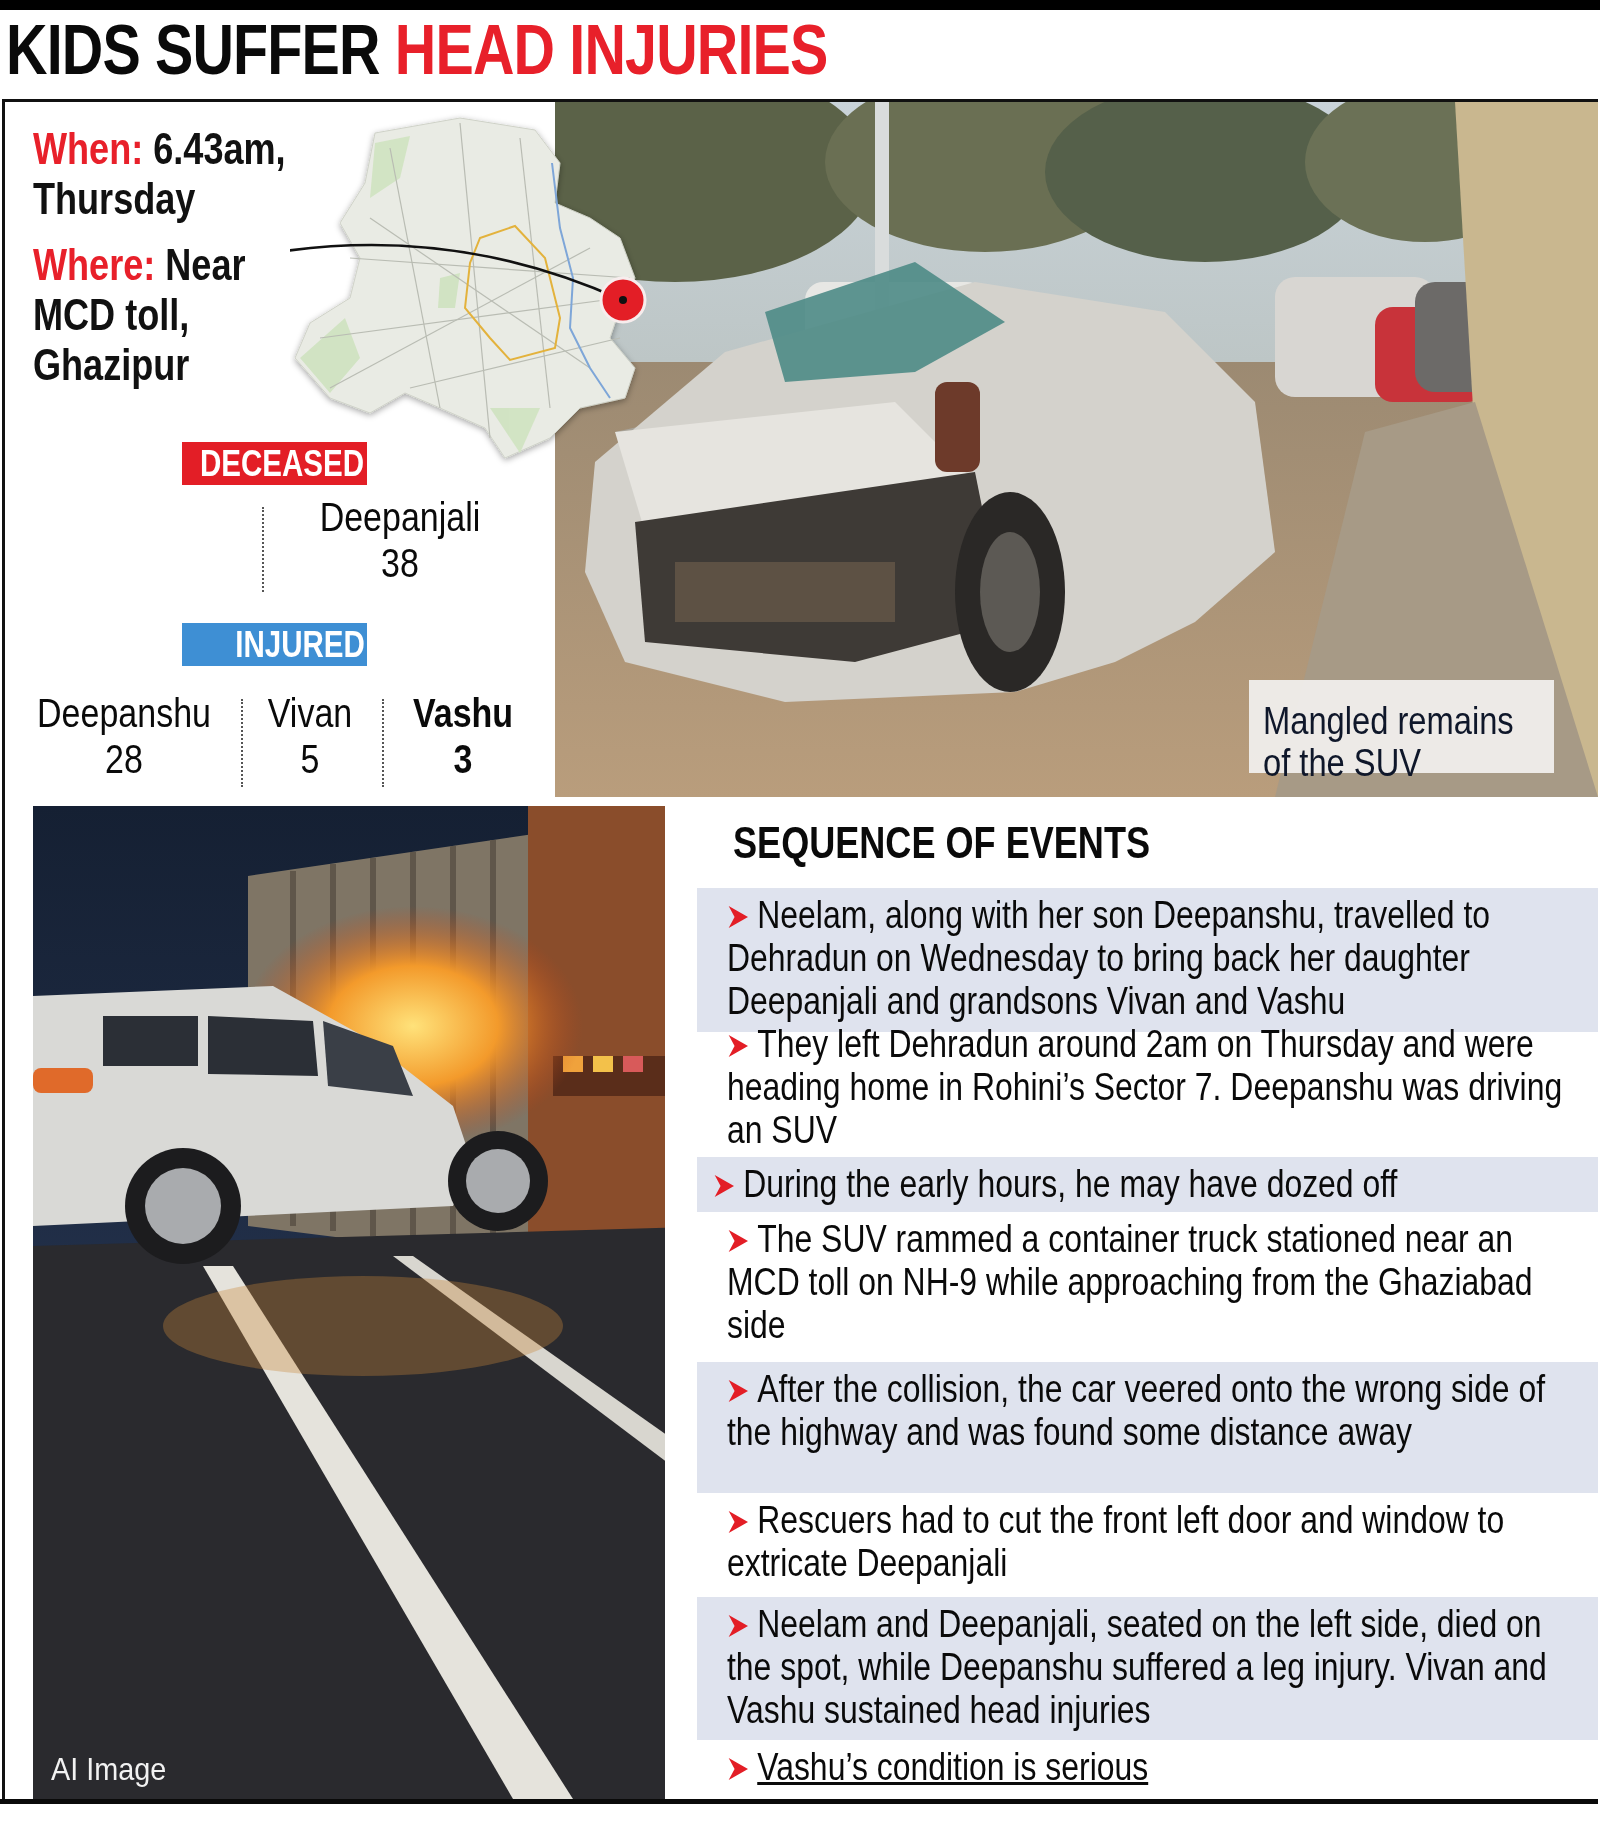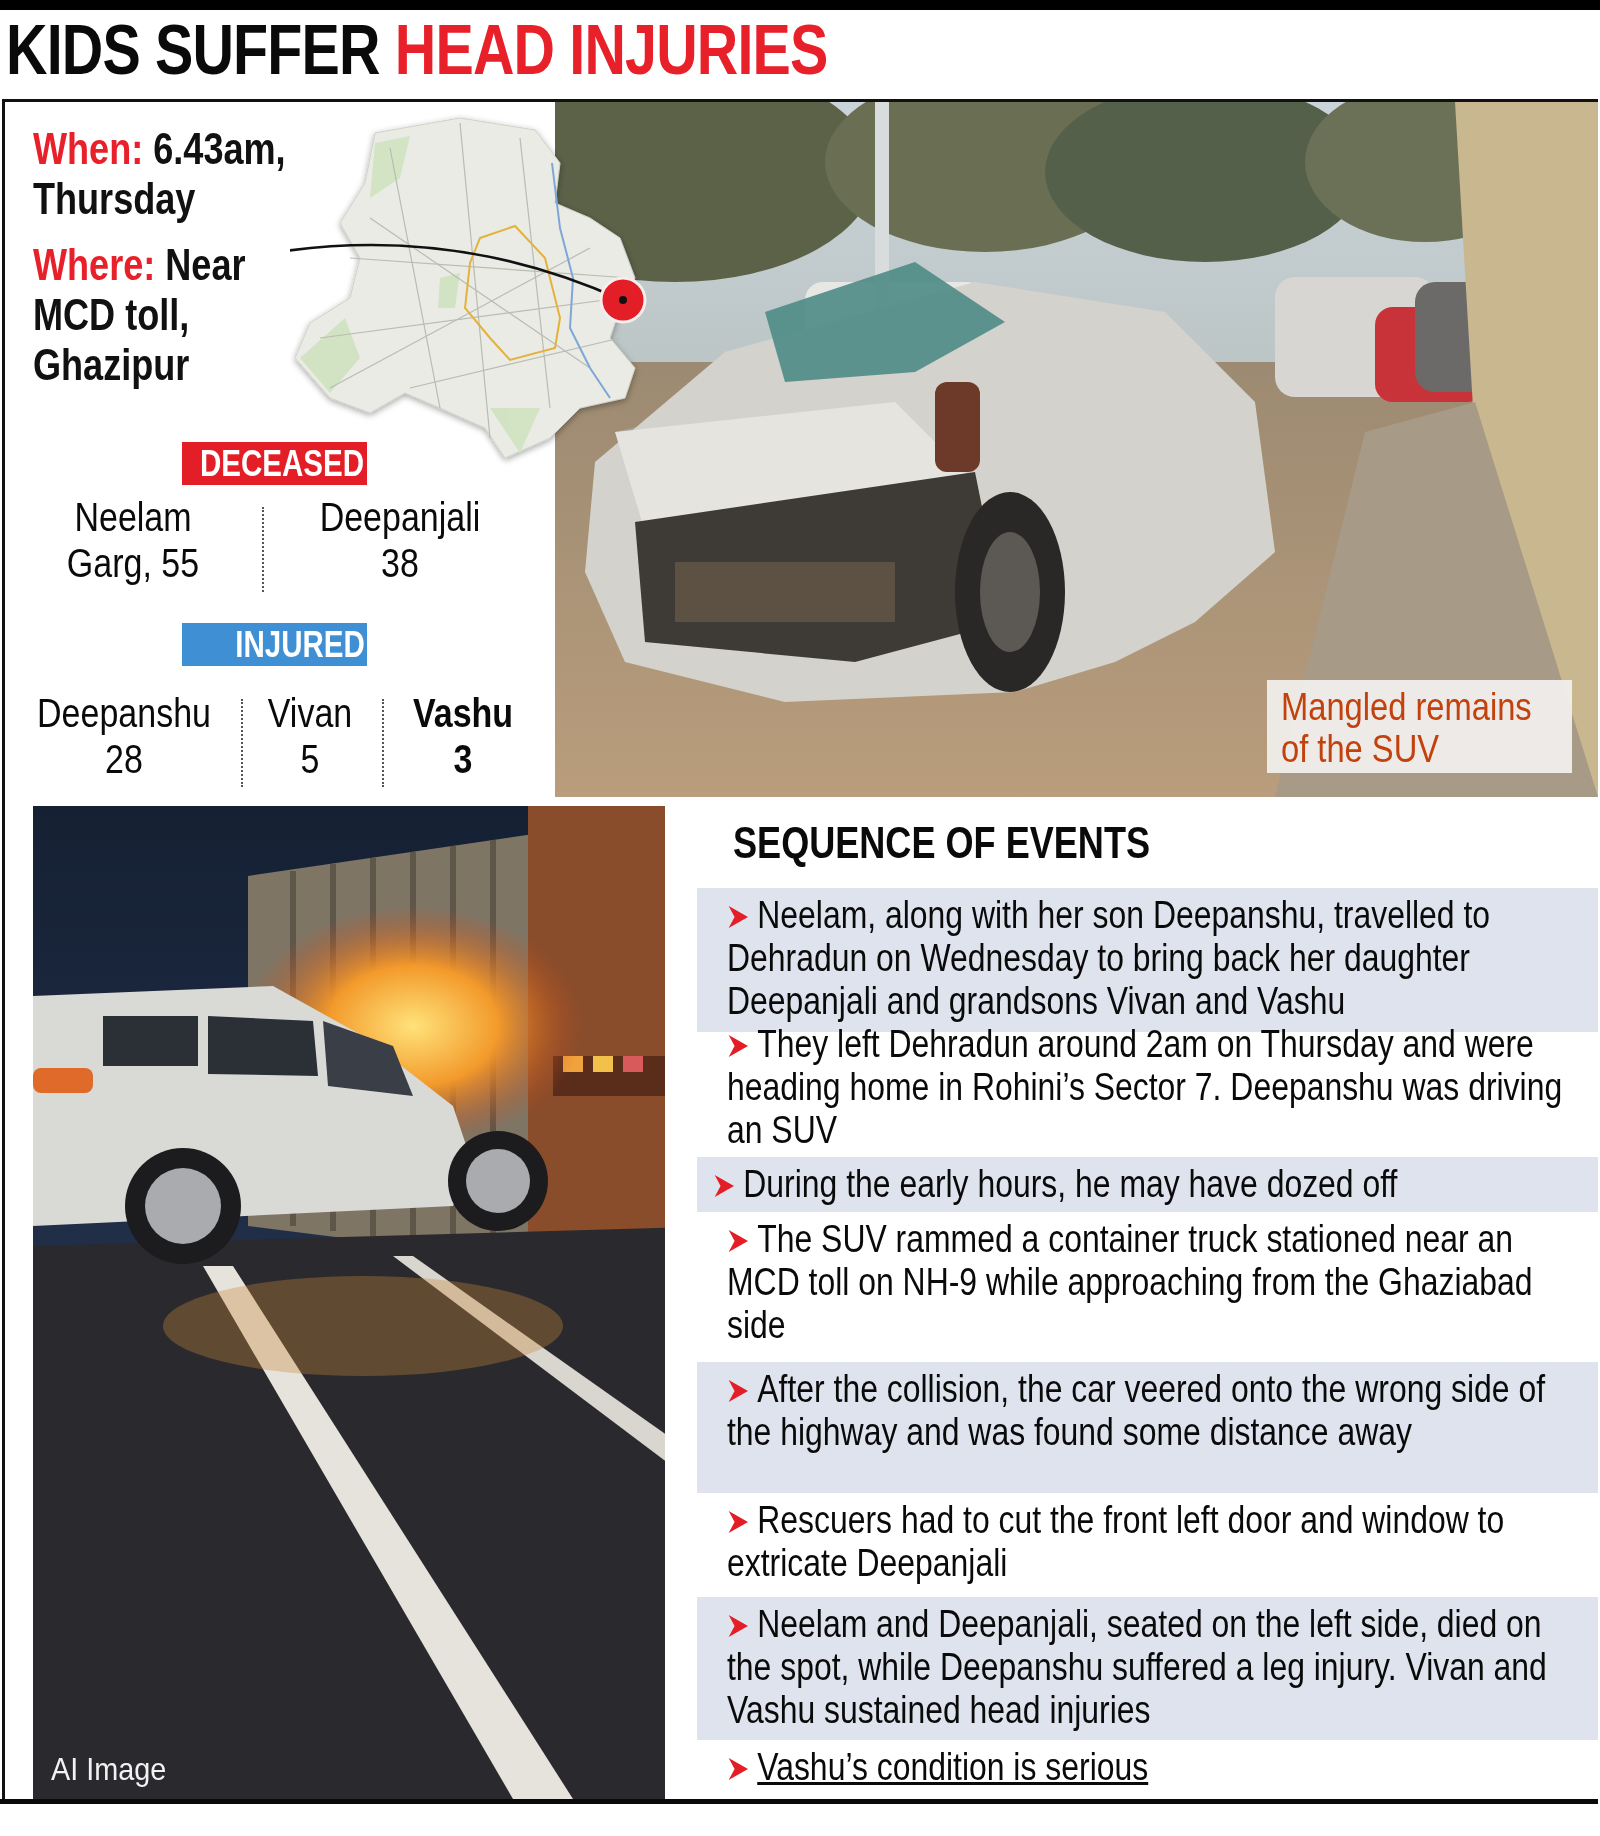--- a/index.html
+++ b/index.html
@@ -34,21 +34,21 @@
 
   .names { position: absolute; font-size: 40px; line-height: 46px; text-align: center; color: #0a0a0a; }
   .names span { display: block; transform: scaleX(0.85); }
   .dotted { position: absolute; width: 0; border-left: 2px dotted #555; }
 
   
   .map { position: absolute; left: 290px; top: 108px; width: 365px; height: 370px; }
 
   
   .photo { position: absolute; left: 555px; top: 102px; width: 1043px; height: 695px; overflow: hidden; background: #8a7a63; }
-  .photo-caption { position: absolute; left: 712px; top: 578px; width: 305px; height: 93px; background: rgba(240,238,236,0.95); padding: 6px 0 0 14px; font-size: 38px; line-height: 42px; color: #c2410c; }
+  .photo-caption { position: absolute; left: 694px; top: 578px; width: 305px; height: 93px; background: rgba(240,238,236,0.95); padding: 20px 0 0 14px; font-size: 38px; line-height: 42px; color: #0f172a; }
   .photo-caption span { display: block; transform: scaleX(0.86); transform-origin: left top; white-space: nowrap; }
 
   
   .ai { position: absolute; left: 5px; top: 806px; width: 632px; height: 993px; overflow: hidden; background: #1a2233; margin-left: 28px; }
   .ai-label { position: absolute; left: 18px; bottom: 12px; color: #f2f2f2; font-size: 32px; line-height: 36px; }
   .ai-label span { display: inline-block; transform: scaleX(0.9); transform-origin: left; }
 
   
   .seq { position: absolute; left: 697px; top: 806px; width: 901px; height: 993px; background: #fff; }
   .seq-title { position: absolute; left: 36px; top: 10px; font-weight: 900; font-size: 44px; line-height: 54px; transform: scaleX(0.82); transform-origin: left top; white-space: nowrap; color: #0a0a0a; }
@@ -132,24 +132,20 @@
     <div>
       <span class="lbl">Where:</span>
       <span>Near</span>
     </div>
     <div>MCD toll,</div>
     <div>Ghazipur</div>
   </div>
 
   <div class="badge badge-deceased">
     <span>DECEASED</span>
-  </div>
-  <div class="names" style="left:28px; top:392px; width:200px;">
-    <span>Neelam</span>
-    <span>Garg, 55</span>
   </div>
   <div class="dotted" style="left:257px; top:405px; height:85px;"></div>
   <div class="names" style="left:285px; top:392px; width:220px;">
     <span>Deepanjali</span>
     <span>38</span>
   </div>
 
   <div class="badge badge-injured">
     <span>INJURED</span>
   </div>

